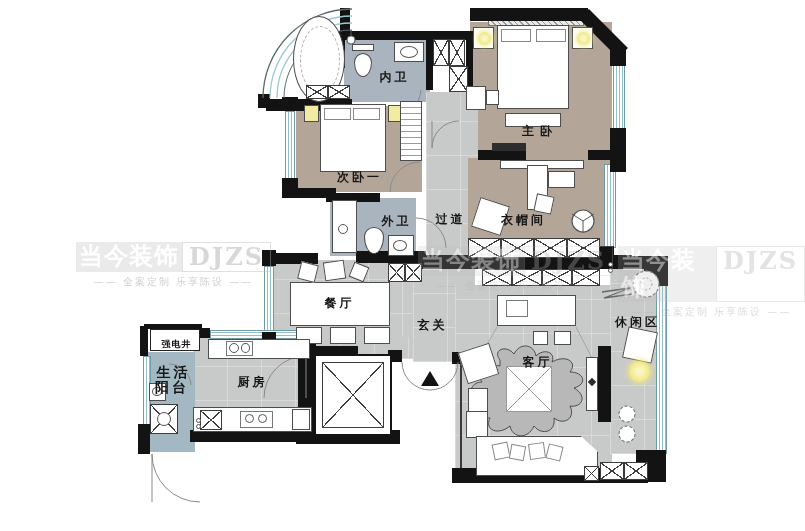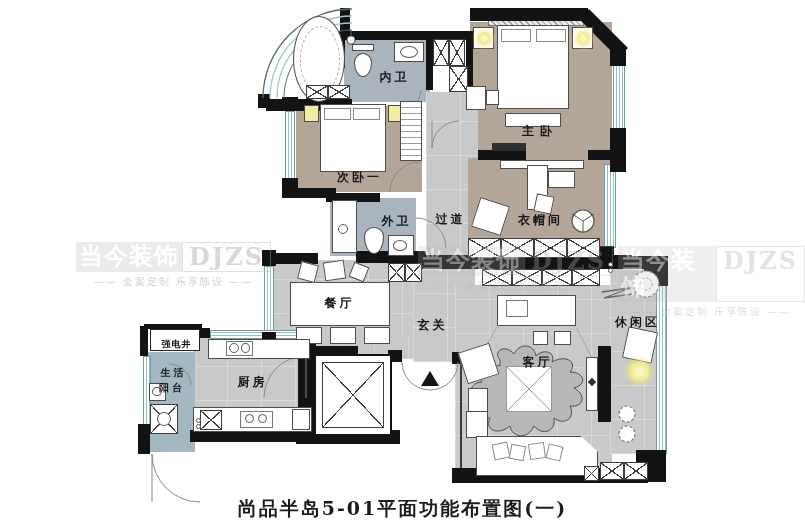--- a/index.html
+++ b/index.html
@@ -265,27 +265,27 @@
   <div class="circ" style="left:608px;top:262px;width:5px;height:5px"></div>
   <div class="circ" style="left:608px;top:268px;width:5px;height:5px"></div>
   <div class="circ" style="left:196px;top:418px;width:5px;height:5px"></div>
   <div class="circ" style="left:196px;top:424px;width:5px;height:5px"></div>
 
   <div class="lbl" style="left:393px;top:77px">内卫</div>
   <div class="lbl" style="left:537px;top:131px;letter-spacing:6px;text-indent:6px">主卧</div>
   <div class="lbl" style="left:358px;top:177px">次卧一</div>
   <div class="lbl" style="left:395px;top:221px">外卫</div>
   <div class="lbl" style="left:449px;top:219px">过道</div>
-  <div class="lbl" style="left:539px;top:220px">衣帽间</div>
+  <div class="lbl" style="left:522px;top:220px">衣帽间</div>
   <div class="lbl" style="left:338px;top:303px">餐厅</div>
   <div class="lbl" style="left:431px;top:325px">玄关</div>
   <div class="lbl" style="left:636px;top:322px">休闲区</div>
   <div class="lbl" style="left:536px;top:362px">客厅</div>
   <div class="lbl" style="left:251px;top:382px">厨房</div>
-  <div class="lbl two" style="left:172px;top:380px;font-size:10px">
+  <div class="lbl two" style="left:172px;top:380px;font-size:14px">
     <span>生活</span><br>
     <span>阳台</span>
   </div>
   <div class="lbl small" style="left:176px;top:344px">强电井</div>
 
   <div class="wm" style="left:76px;top:242px;opacity:.75">
     <div class="wm-row">
       <span class="wm-brand">当今装饰</span>
       <span class="wm-abbr">DJZS</span>
     </div>
@@ -299,14 +299,13 @@
     <div class="wm-slogan">—— 全案定制 乐享陈设 ——</div>
   </div>
   <div class="wm" style="left:618px;top:246px;opacity:.55">
     <div class="wm-row">
       <span class="wm-brand">当今装饰</span>
       <span class="wm-abbr">DJZS</span>
     </div>
     <div class="wm-slogan">—— 全案定制 乐享陈设 ——</div>
   </div>
 
-  <div class="title">尚品半岛5-01平面功能布置图(一)</div>
 </div>
 
 </body></html>

